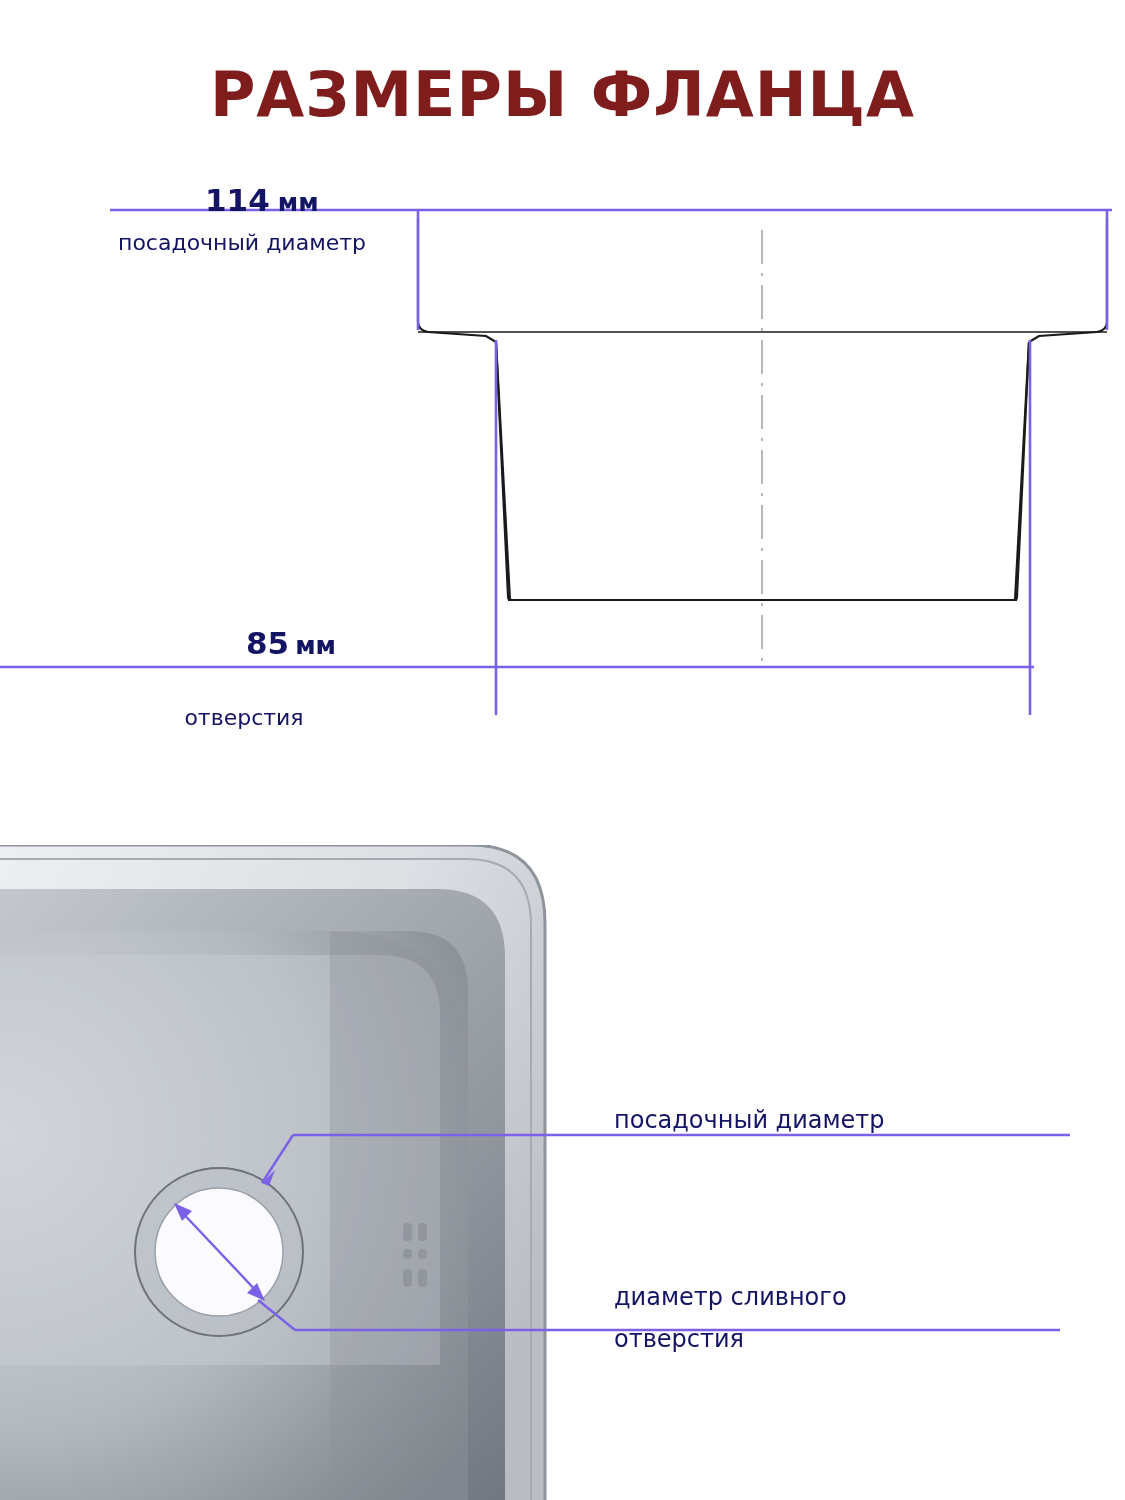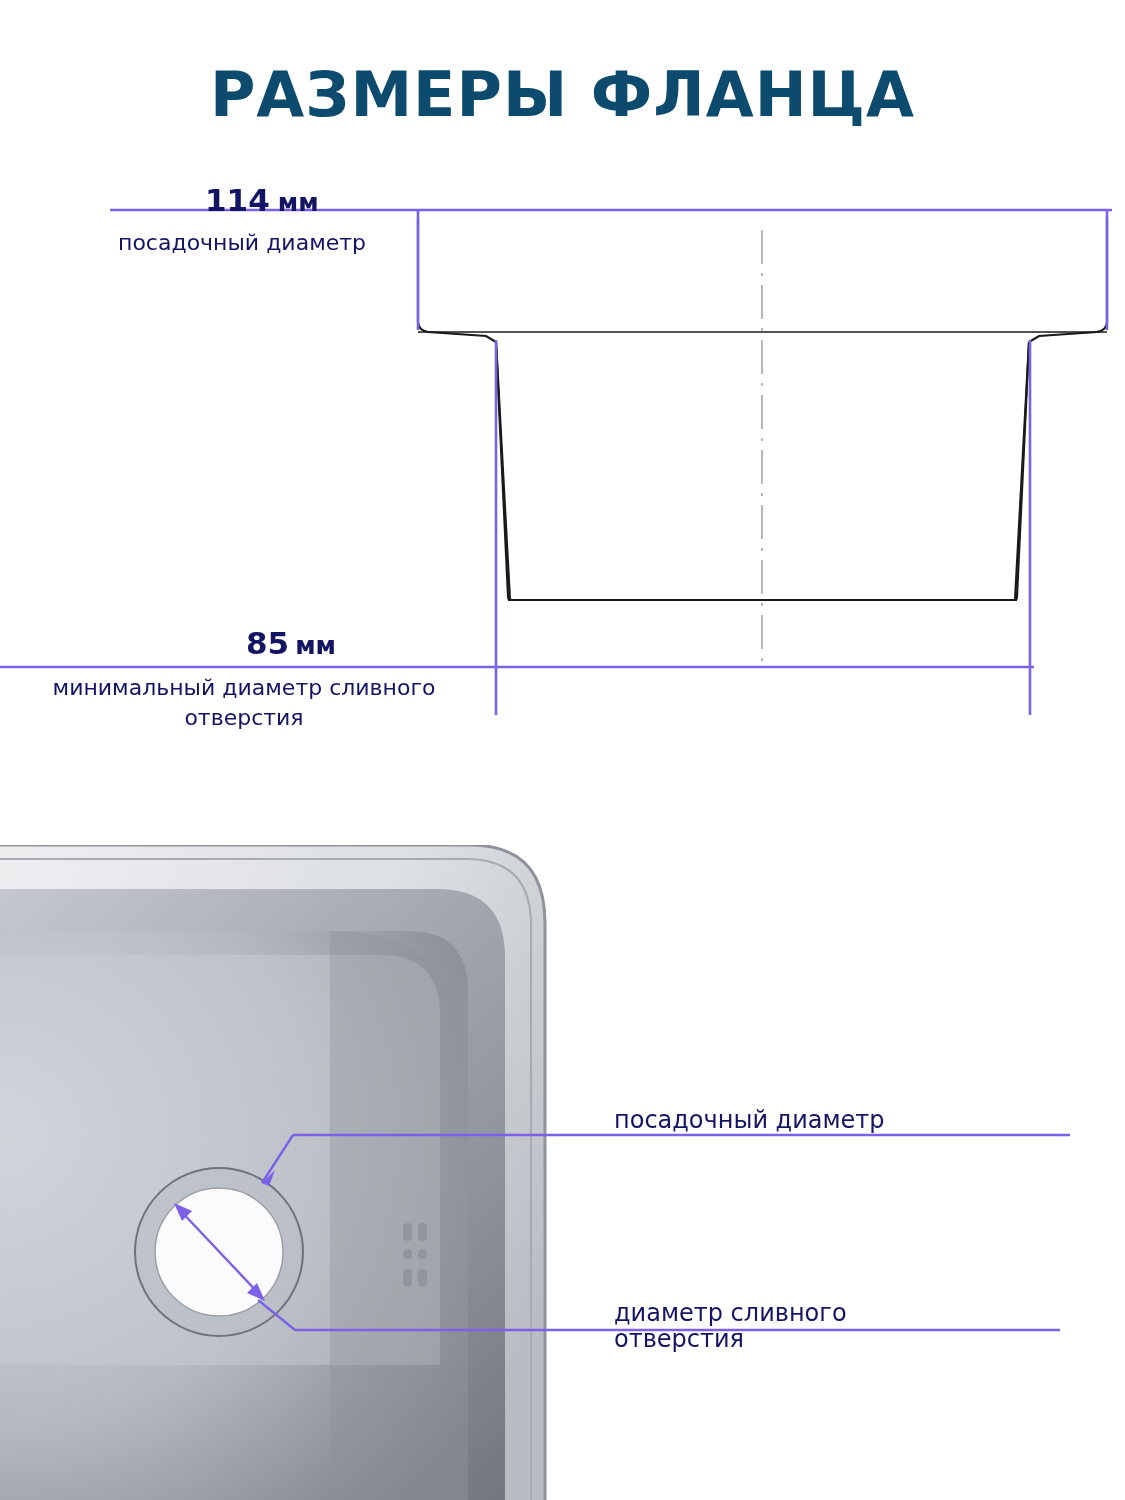--- a/index.html
+++ b/index.html
@@ -23,21 +23,21 @@
   
   .title {
     position: absolute;
     top: 58px;
     left: 0;
     width: 1125px;
     text-align: center;
     font-size: 62px;
     font-weight: bold;
     letter-spacing: 1px;
-    color: #0c4a6e;
+    color: #7f1d1d;
     font-family: "DejaVu Sans", sans-serif;
   }
 
   
   .drawing {
     position: absolute;
     top: 170px;
     left: 0;
     width: 1125px;
     height: 600px;
@@ -117,21 +117,20 @@
     </svg>
 
     <div class="dim-label" style="left:205px; top:12px;">
       <span class="dim-value">114</span><span class="dim-unit" style="margin-left:8px;">мм</span>
     </div>
     <div class="dim-label dim-desc" style="left:118px; top:58px;">посадочный диаметр</div>
 
     <div class="dim-label" style="left:222px; top:455px;margin-left:24px;">
       <span class="dim-value">85</span><span class="dim-unit" style="margin-left:6px;">мм</span>
     </div>
-    <div class="dim-label dim-desc" style="left:5px; top:503px; width:478px; text-align:center;">минимальный диаметр сливного</div>
     <div class="dim-label dim-desc" style="left:5px; top:533px; width:478px; text-align:center;">отверстия</div>
   </div>
 
   <div class="photo">
     <svg width="1125" height="655" viewBox="0 0 1125 655">
       <defs>
         <linearGradient id="counterTop" x1="0" y1="0" x2="1" y2="1">
           <stop offset="0%" stop-color="#e9ebee"></stop>
           <stop offset="45%" stop-color="#d6d9de"></stop>
           <stop offset="100%" stop-color="#c2c6cc"></stop>
@@ -202,17 +201,17 @@
       </g>
 
       <g stroke="#7b61e8" stroke-width="2.4" fill="none">
         <line x1="177" y1="362" x2="262" y2="452"></line>
       </g>
       <polygon points="174,358 192,366 182,376" fill="#7b61e8"></polygon>
       <polygon points="265,456 247,448 257,438" fill="#7b61e8"></polygon>
     </svg>
 
     <div class="callout-text" style="left:614px; top:258px;">посадочный диаметр</div>
-    <div class="callout-text" style="left:614px; top:451px;">диаметр сливного</div>
+    <div class="callout-text" style="left:614px; top:435px;">диаметр сливного</div>
     <div class="callout-text" style="left:614px; top:477px;">отверстия</div>
   </div>
 
 </div>
 
 </body></html>

